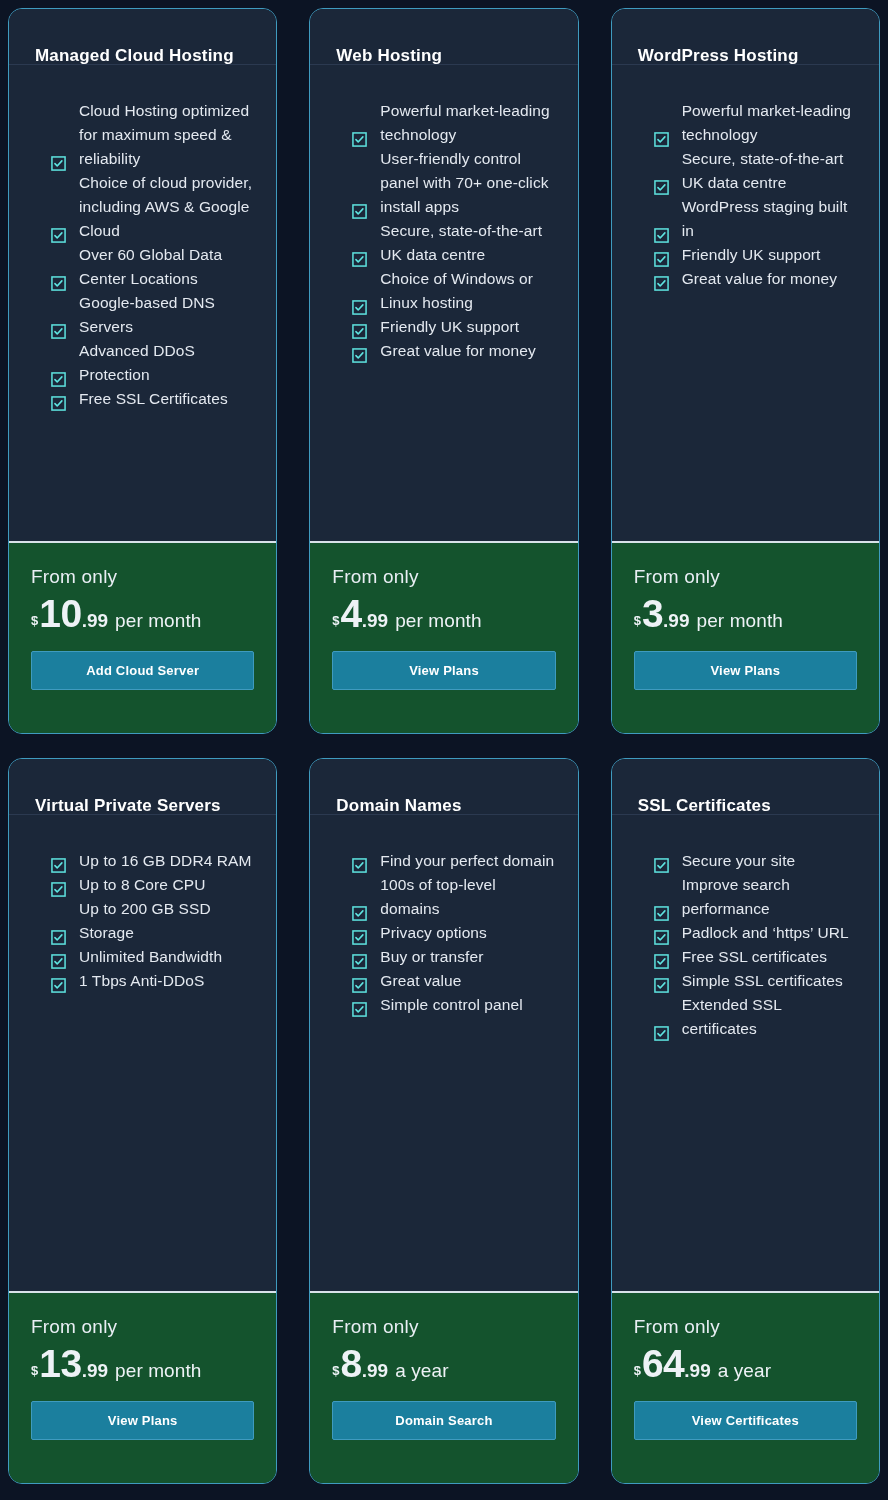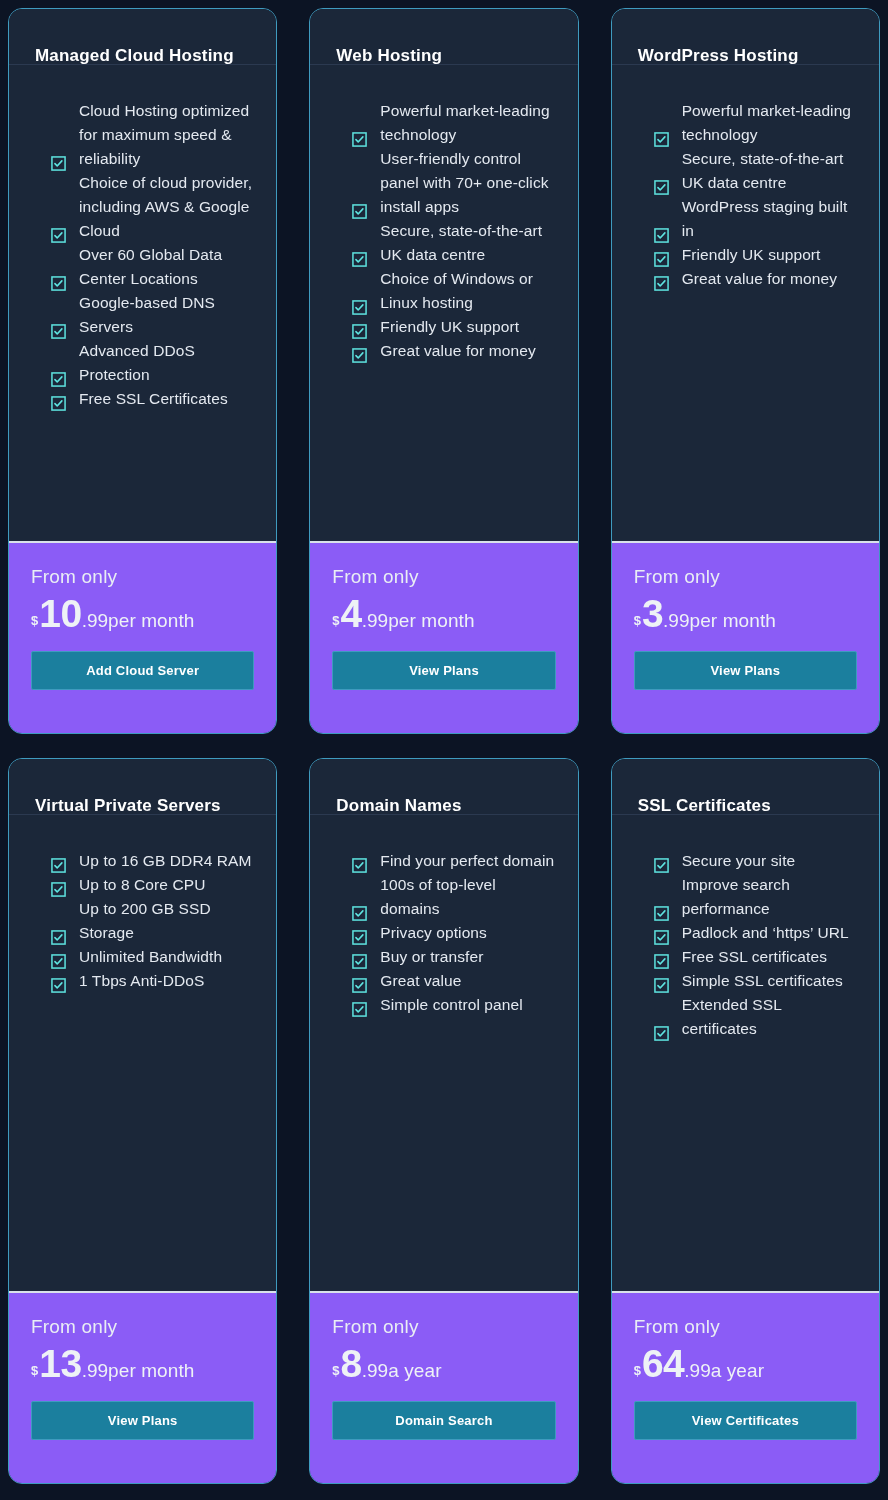--- a/index.html
+++ b/index.html
@@ -90,21 +90,21 @@
   .feature-text {
     color: #e4e9f0;
     font-size: 15.5px;
     line-height: 24px;
     letter-spacing: 0.1px;
   }
 
   .card-footer {
     flex: 0 0 auto;
     border-top: 2px solid #d9e2ea;
-    background: #8b5cf6;
+    background: #14532d;
     padding: 22px 22px 30px 22px;
     height: 192px;
   }
 
   .from-only {
     color: #e9eef4;
     font-size: 19px;
     line-height: 24px;
     letter-spacing: 0.2px;
   }
@@ -127,27 +127,27 @@
 
   .price-whole {
     font-size: 39px;
     font-weight: bold;
     line-height: 42px;
     letter-spacing: -0.5px;
   }
 
   .price-cents {
     font-size: 19px;
-    font-weight: normal;
+    font-weight: bold;
     letter-spacing: 0px;
   }
 
   .price-period {
     font-size: 19px;
-    margin-left: 0;
+    margin-left: 7px;
     letter-spacing: 0.1px;
   }
 
   .cta-button {
     display: block;
     width: 100%;
     margin-top: 16px;
     background: #1b7f9e;
     border: 1px solid #3f9bbf;
     border-radius: 2px;

